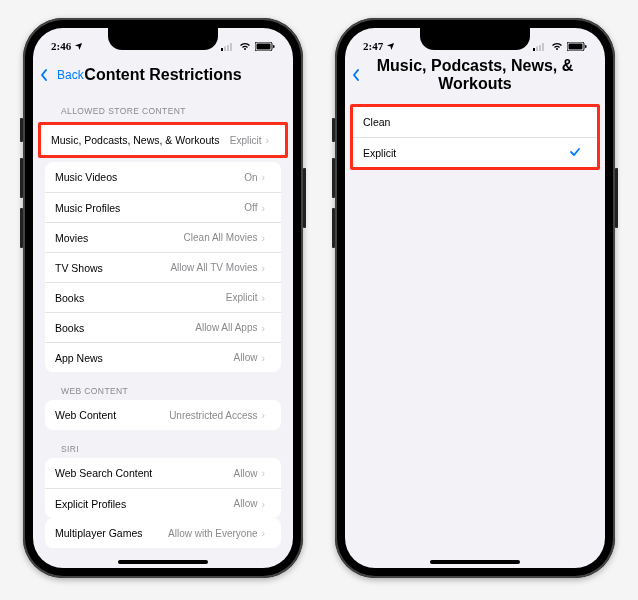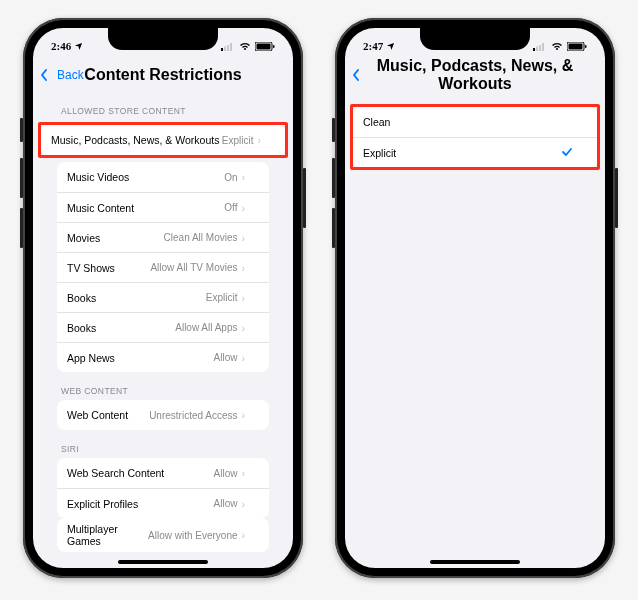--- a/index.html
+++ b/index.html
@@ -89,30 +89,30 @@
   }
   .section-header {
     font-size: 8.5px;
     color: #8a8a8e;
     letter-spacing: 0.4px;
     text-transform: uppercase;
     padding: 14px 28px 4px;
   }
   .list {
     background: #fff;
-    margin: 0 24px;
+    margin: 0 12px;
     border-radius: 8px;
     overflow: hidden;
   }
   .row {
     display: flex;
     align-items: center;
     justify-content: flex-start;
     min-height: 30px;
-    padding: 5px 24px 5px 10px;
+    padding: 5px 16px 5px 10px;
     font-size: 10.5px;
     color: #000;
     border-top: 0.5px solid #e3e3e6;
   }
   .row:first-child { border-top: none; }
   .row .label { flex: 1; }
   .row .value {
     color: #8a8a8e;
     font-size: 10px;
   }
@@ -198,21 +198,21 @@
         </div>
       </div>
 
       <div class="list" style="margin-top:4px;">
         <div class="row">
           <span class="label">Music Videos</span>
           <span class="value">On</span>
           <span class="chev">›</span>
         </div>
         <div class="row">
-          <span class="label">Music Content</span>
+          <span class="label">Music Profiles</span>
           <span class="value">Off</span>
           <span class="chev">›</span>
         </div>
         <div class="row">
           <span class="label">Movies</span>
           <span class="value">Clean All Movies</span>
           <span class="chev">›</span>
         </div>
         <div class="row">
           <span class="label">TV Shows</span>

